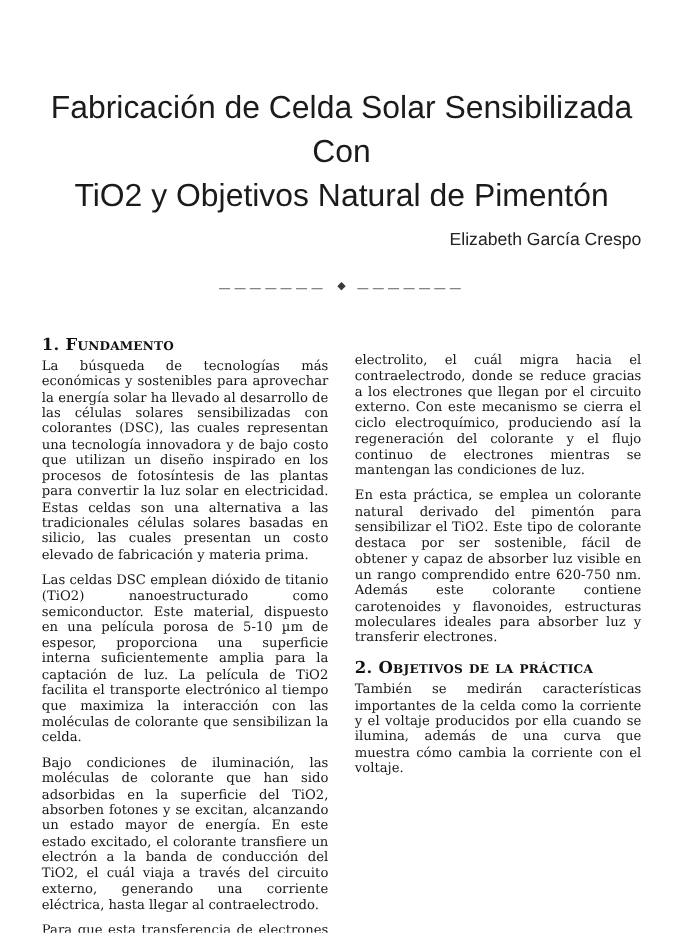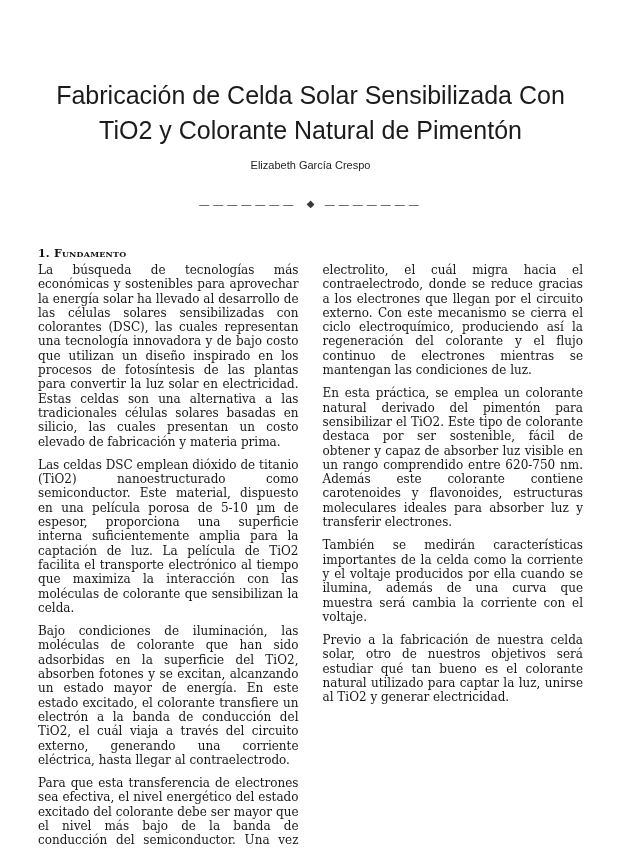--- a/index.html
+++ b/index.html
@@ -16,32 +16,32 @@
   }
   .page {
     box-sizing: border-box;
     width: 621px;
     height: 848px;
     padding: 68px 38px 8px 38px;
     background: #ffffff;
   }
   .title {
     font-family: "Liberation Sans", sans-serif;
-    font-size: 25px;
+    font-size: 29px;
     font-weight: 400;
     text-align: center;
     color: #1b1b1b;
     line-height: 1.38;
     margin: 10px auto 0 auto;
     max-width: 560px;
   }
   .author {
     font-family: "Liberation Sans", sans-serif;
-    font-size: 11px;
-    text-align: center;
+    font-size: 16px;
+    text-align: right;
     margin-top: 12px;
     color: #222222;
   }
   .divider {
     display: flex;
     align-items: center;
     justify-content: center;
     gap: 10px;
     margin-top: 27px;
     color: #3a3a3a;
@@ -62,21 +62,21 @@
     margin-top: 36px;
   }
   .col {
     flex: 1;
     min-width: 0;
   }
   .col-right {
     padding-top: 16px;
   }
   h2.sec {
-    font-size: 11px;
+    font-size: 15px;
     font-weight: bold;
     margin: 0 0 3px 0;
     letter-spacing: 0.2px;
     color: #111111;
   }
   h2.sec .sc {
     font-variant: small-caps;
   }
   h2.sec-mid {
     margin-top: 12px;
@@ -92,21 +92,21 @@
     text-align-last: justify;
     margin-top: 13px;
   }
 </style>
 </head>
 <body>
 
 <div class="page">
 
   <h1 class="title"><span>Fabricación de Celda Solar Sensibilizada Con</span><br>
-    <span>TiO2 y Colorante Natural de Pimentón</span>
+    <span>TiO2 y Objetivos Natural de Pimentón</span>
   </h1>
 
   <div class="author">Elizabeth García Crespo</div>
 
   <div class="divider">
     <span class="dashes">———————</span>
     <span class="diamond">◆</span>
     <span class="dashes">———————</span>
   </div>
 
@@ -120,19 +120,22 @@
       <p class="para">La búsqueda de tecnologías más económicas y sostenibles para aprovechar la energía solar ha llevado al desarrollo de las células solares sensibilizadas con colorantes (DSC), las cuales representan una tecnología innovadora y de bajo costo que utilizan un diseño inspirado en los procesos de fotosíntesis de las plantas para convertir la luz solar en electricidad.  Estas celdas son una alternativa a las tradicionales células solares basadas en silicio, las cuales presentan un costo elevado de fabricación y materia prima.</p>
       <p class="para">Las celdas DSC emplean dióxido de titanio (TiO2) nanoestructurado como semiconductor. Este material, dispuesto en una película porosa de 5-10 µm de espesor, proporciona una superficie interna suficientemente amplia para la captación de luz. La película de TiO2 facilita el transporte electrónico al tiempo que maximiza la interacción con las moléculas de colorante que sensibilizan la celda.</p>
       <p class="para">Bajo condiciones de iluminación, las moléculas de colorante que han sido adsorbidas en la superficie del TiO2, absorben fotones y se excitan, alcanzando un estado mayor de energía. En este estado excitado, el colorante transfiere un electrón a la banda de conducción del TiO2, el cuál viaja a través del circuito externo, generando una corriente eléctrica, hasta llegar al contraelectrodo.</p>
       <p class="para">Para que esta transferencia de electrones sea efectiva, el nivel energético del estado excitado del colorante debe ser mayor que el nivel más bajo de la banda de conducción del semiconductor. Una vez que el colorante ha perdido el electrón, es reducido nuevamente a su estado energético original gracias a un donador de electrones presente en el electrolito, el ión yoduro (I⁻).</p>
       <p class="para justify-last">Este proceso genera un ión triyoduro (I3⁻) en el</p>
     </div>
 
     <div class="col col-right">
       <p class="para">electrolito, el cuál migra hacia el contraelectrodo, donde se reduce gracias a los electrones que llegan por el circuito externo. Con este mecanismo se cierra el ciclo electroquímico, produciendo así la regeneración del colorante y el flujo continuo de electrones mientras se mantengan las condiciones de luz.</p>
       <p class="para">En esta práctica, se emplea un colorante natural derivado del pimentón para sensibilizar el TiO2. Este tipo de colorante destaca por ser sostenible, fácil de obtener y capaz de absorber luz visible en un rango comprendido entre 620-750 nm. Además este colorante contiene carotenoides y flavonoides, estructuras moleculares ideales para absorber luz y transferir electrones.</p>
-      <p class="para">También se medirán características importantes de la celda como la corriente y el voltaje producidos por ella cuando se ilumina, además de una curva que muestra será cambia la corriente con el voltaje.</p>
-      <p class="para">Previo a la fabricación de nuestra celda solar, otro de nuestros objetivos será estudiar qué tan bueno es el colorante natural utilizado para captar la luz, unirse al TiO2 y generar electricidad.</p>
+      <h2 class="sec sec-mid">
+        <span>2.</span>
+        <span class="sc">Objetivos de la práctica</span>
+      </h2>
+      <p class="para">También se medirán características importantes de la celda como la corriente y el voltaje producidos por ella cuando se ilumina, además de una curva que muestra cómo cambia la corriente con el voltaje.</p>
     </div>
 
   </div>
 
 </div>
 
 </body></html>

